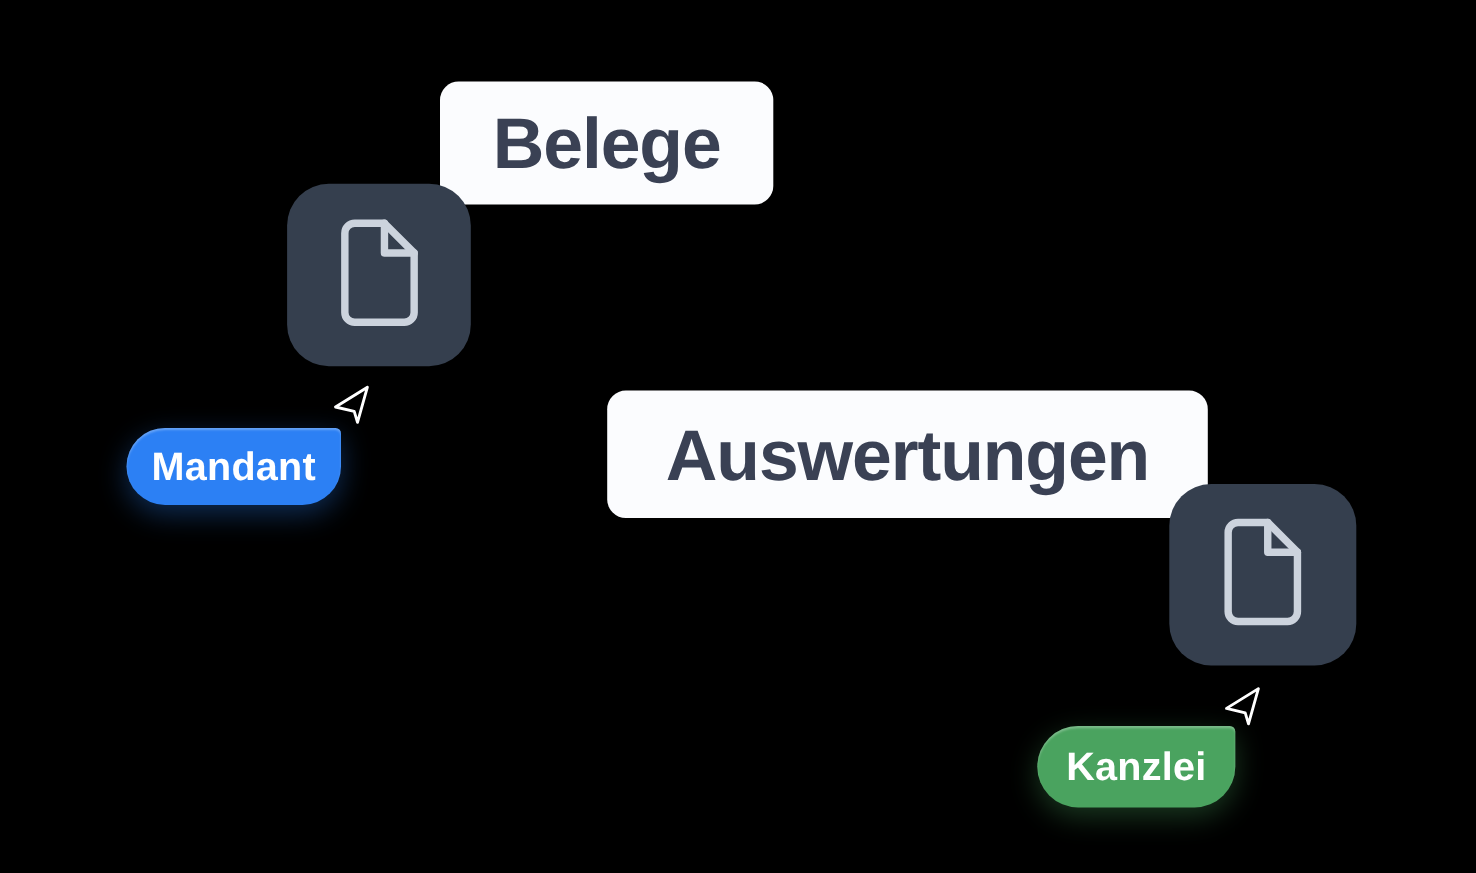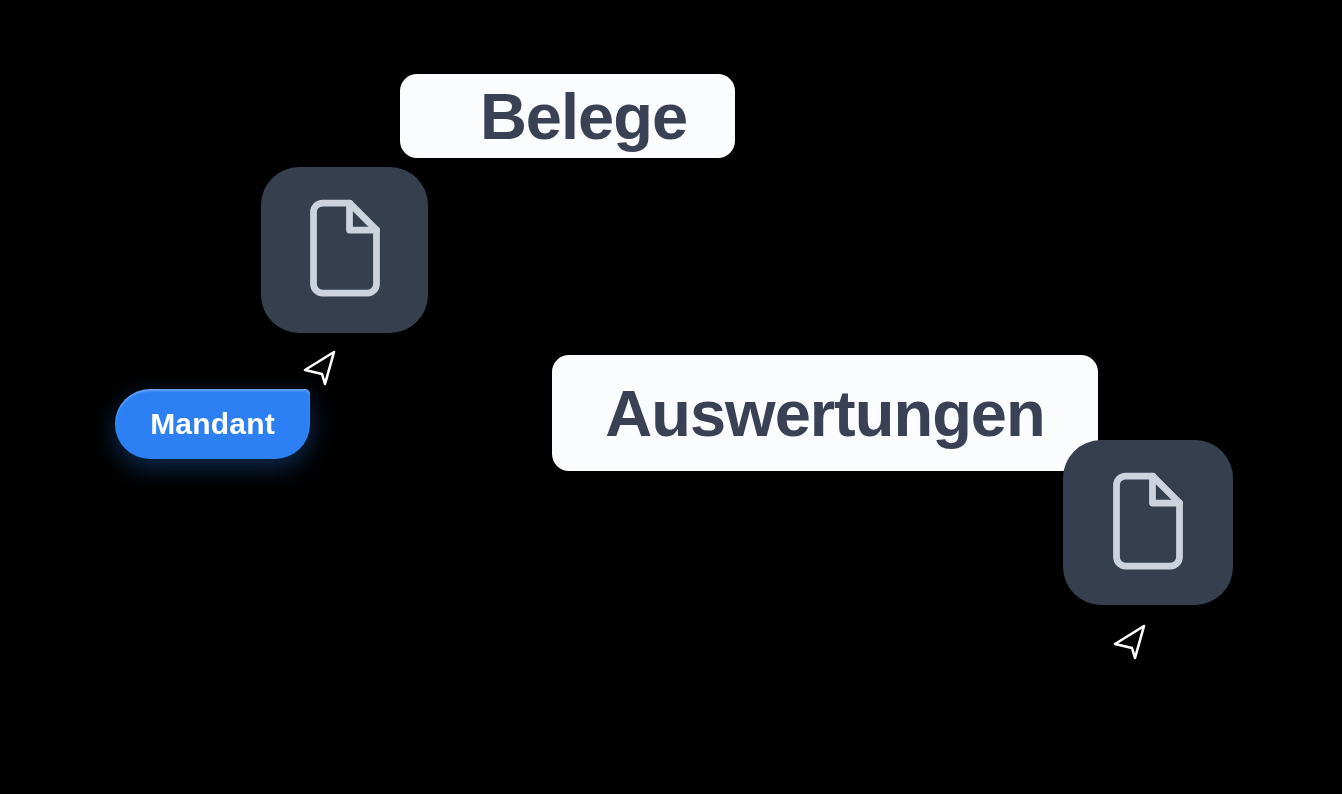--- a/index.html
+++ b/index.html
@@ -7,33 +7,33 @@
     position:relative;width:1342px;height:794px;overflow:hidden;
     background:#000;
     font-family:"Liberation Sans","DejaVu Sans",sans-serif;
   }
   
   .card{
     position:absolute;display:flex;align-items:center;justify-content:center;
     background:#fbfcfe;border-radius:17px;z-index:1;
     color:#3a4154;font-weight:600;font-size:65px;letter-spacing:-1px;
   }
-  .card-belege{left:400px;top:74px;width:303px;height:84px;padding-left:32px;}
+  .card-belege{left:400px;top:74px;width:303px;height:112px;}
   .card-auswertungen{left:552px;top:355px;width:546px;height:116px;}
   
   .tile{
     position:absolute;display:flex;align-items:center;justify-content:center;
     background:#353f4e;border-radius:38px;z-index:2;
   }
   .tile-belege{left:261px;top:167px;width:167px;height:166px;}
   .tile-auswertungen{left:1063px;top:440px;width:170px;height:165px;}
   
   .badge{
     position:absolute;display:flex;align-items:center;justify-content:center;
-    z-index:3;color:#fff;font-weight:600;font-size:30px;letter-spacing:0.2px;
+    z-index:3;color:#fff;font-weight:600;font-size:36px;letter-spacing:0.2px;
     box-shadow:inset 0 2px 2px rgba(255,255,255,0.28);
   }
   .badge-mandant{
     left:115px;top:389px;width:195px;height:70px;
     border-radius:35px 5px 35px 35px;
     box-shadow:inset 0 2px 2px rgba(255,255,255,0.28),0 8px 26px rgba(44,128,244,0.35);
   }
   .badge-kanzlei{
     left:943px;top:660px;width:180px;height:74px;
     border-radius:37px 5px 37px 37px;
@@ -77,14 +77,17 @@
         <path d="M13 2H7a2 2 0 0 0-2 2v16a2 2 0 0 0 2 2h10a2 2 0 0 0 2-2V8z"></path>
         <polyline points="13 2 13 8 19 8"></polyline>
       </svg>
     </span>
   </div>
   <span class="cursor cursor-kanzlei">
     <svg width="36" height="40" viewBox="0 0 36 40">
       <path d="M32 4 L3 22 L20 26 L23 36 Z" fill="#000000" stroke="#ffffff" stroke-width="2.6" stroke-linejoin="round"></path>
     </svg>
   </span>
+  <div class="badge badge-kanzlei" style="background: rgb(74, 163, 95);">
+    <span>Kanzlei</span>
+  </div>
 
 </div>
 
 </body></html>

